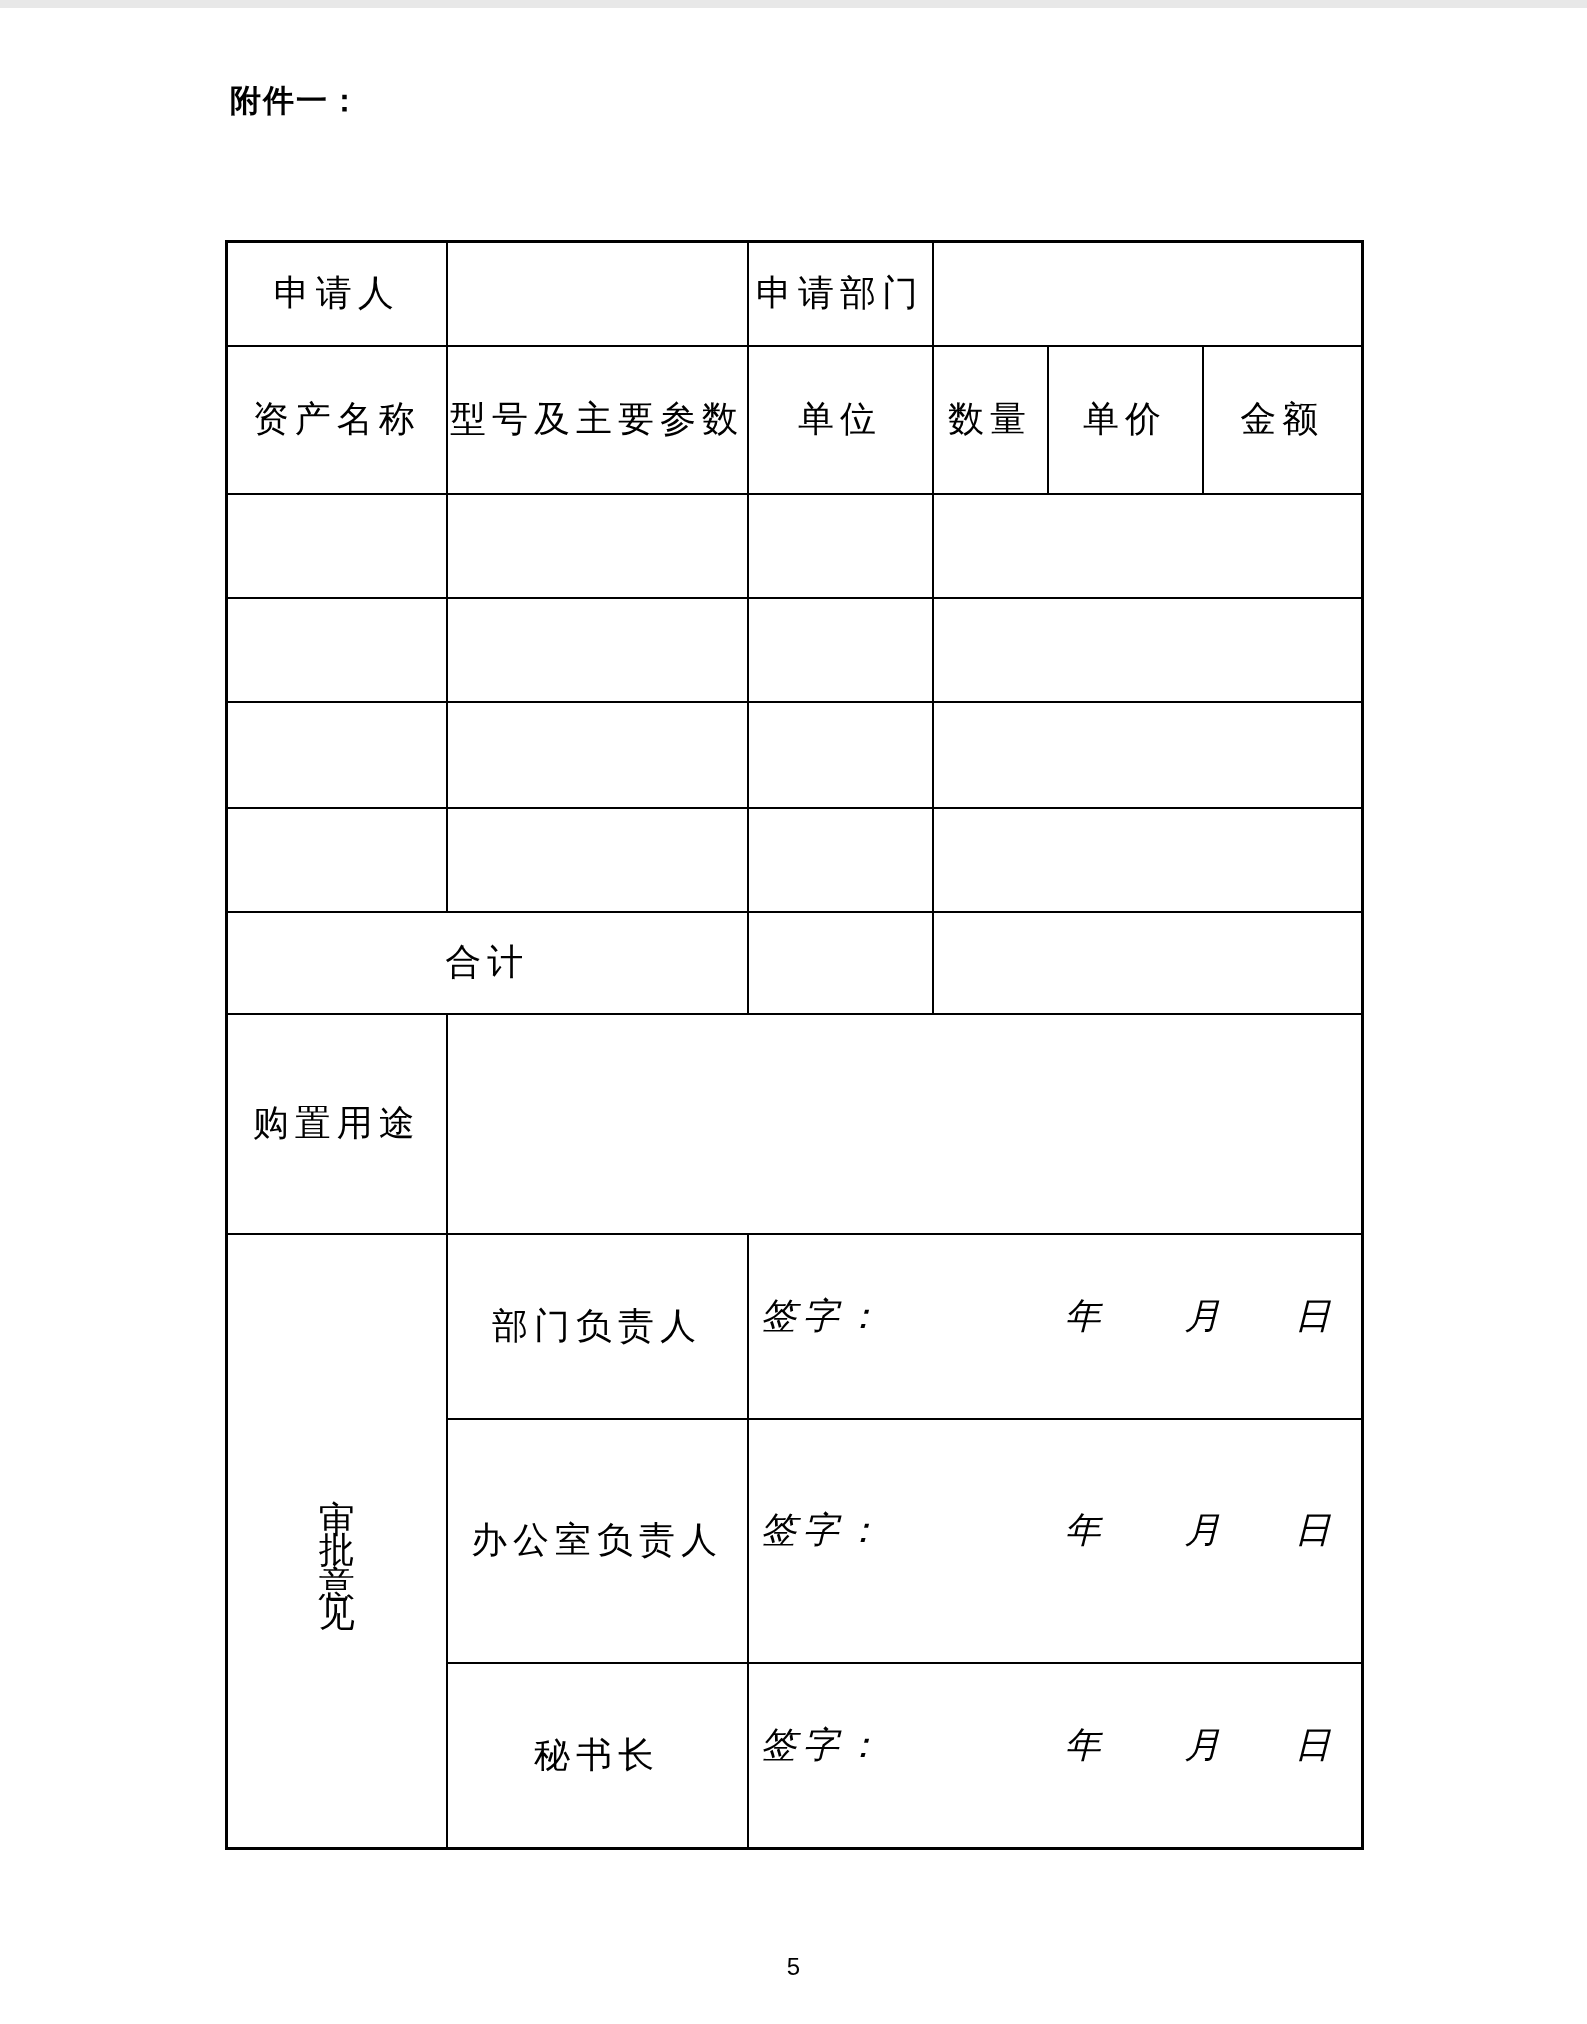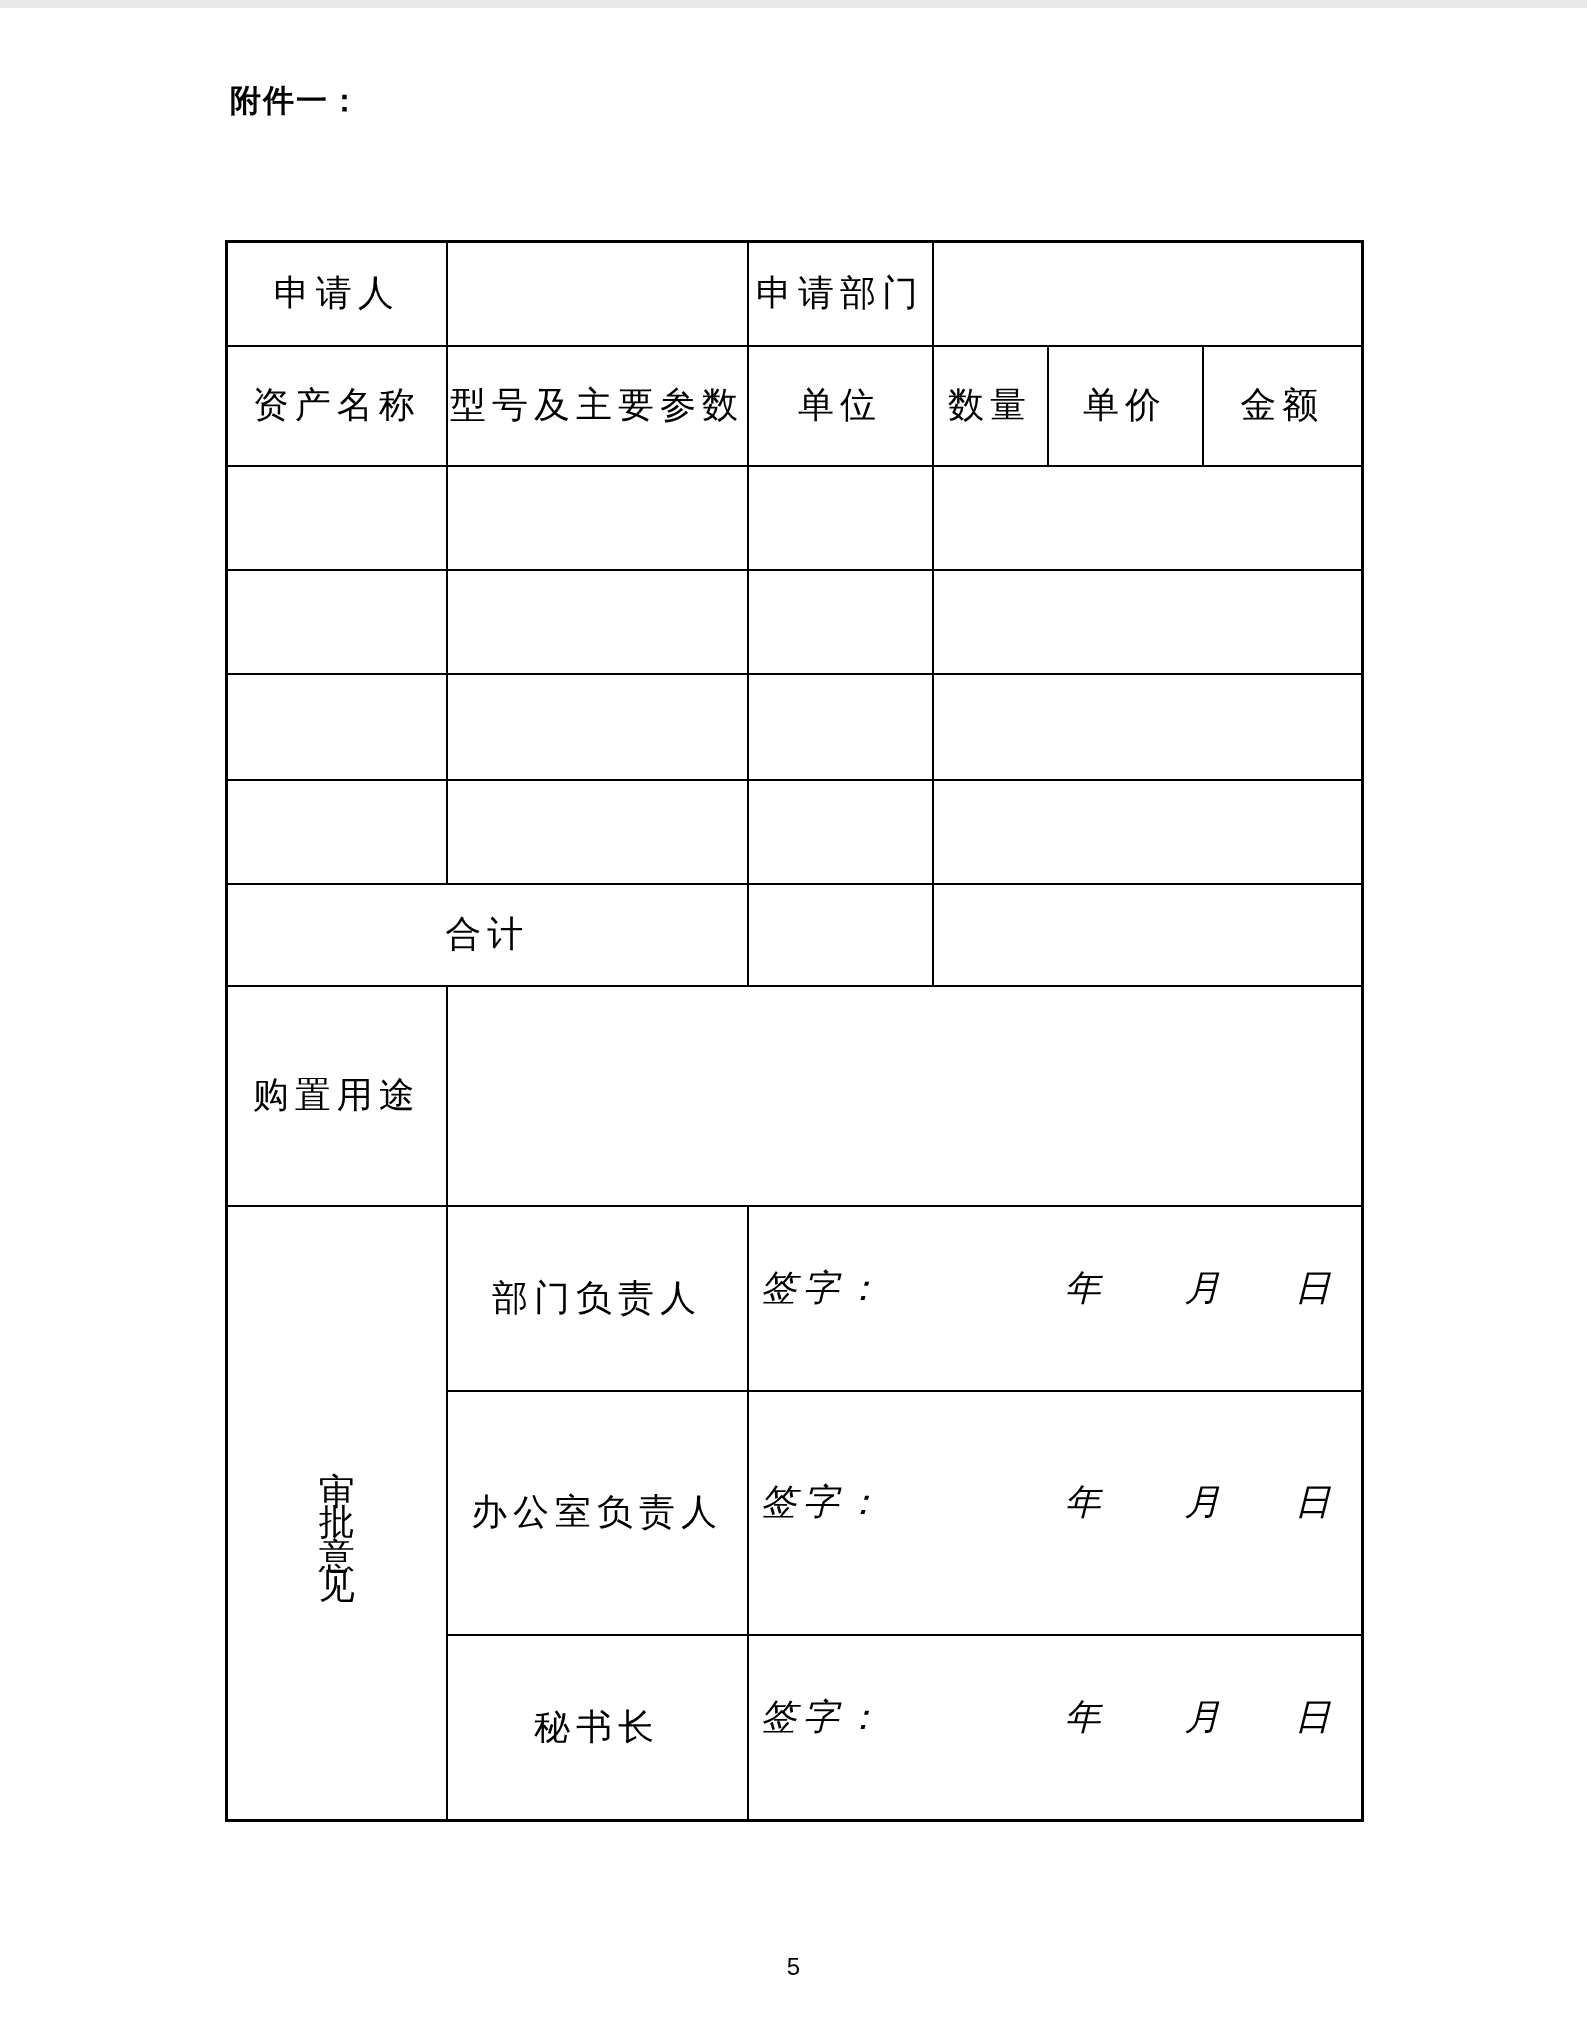--- a/index.html
+++ b/index.html
@@ -106,21 +106,21 @@
     </colgroup>
 
     <tbody>
         <tr style="height:104px">
       <td>申请人</td>
       <td></td>
       <td>申请部门</td>
       <td colspan="3"></td>
     </tr>
 
-    <tr style="height:120px">
+    <tr style="height:148px">
       <td>资产名称</td>
       <td class="tight">型号及主要参数</td>
       <td>单位</td>
       <td class="tight">数量</td>
       <td class="tight">单价</td>
       <td class="tight">金额</td>
     </tr>
 
     <tr style="height:104px">
       <td></td>

